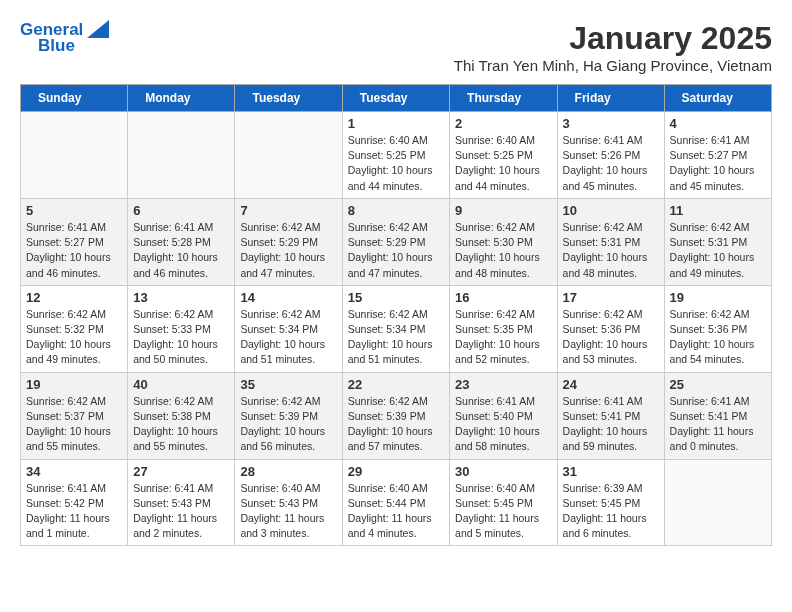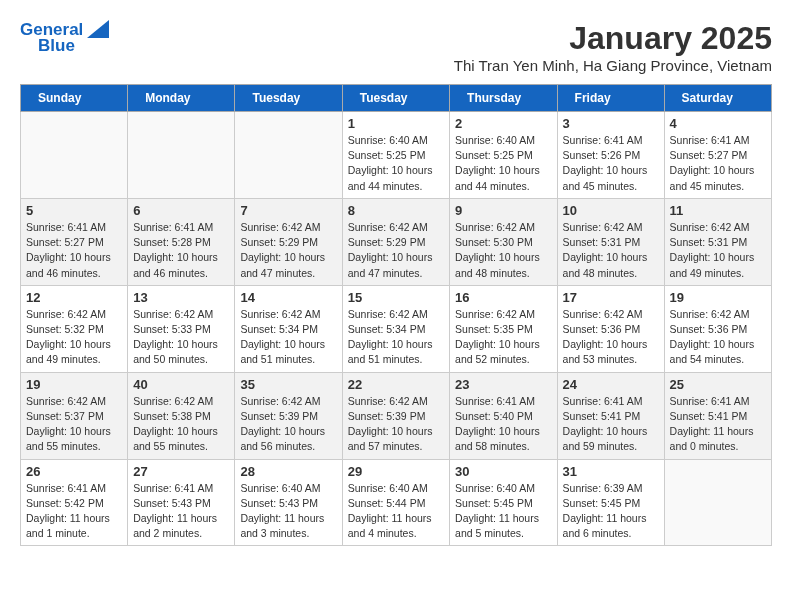--- a/index.html
+++ b/index.html
@@ -215,21 +215,21 @@
           <span class="day-number">24</span>
           <div class="day-info">Sunrise: 6:41 AM<br>Sunset: 5:41 PM<br>Daylight: 10 hours<br>and 59 minutes.</div>
         </td>
         <td>
           <span class="day-number">25</span>
           <div class="day-info">Sunrise: 6:41 AM<br>Sunset: 5:41 PM<br>Daylight: 11 hours<br>and 0 minutes.</div>
         </td>
       </tr>
       <tr>
         <td>
-          <span class="day-number">26</span>
+          <span class="day-number">34</span>
           <div class="day-info">Sunrise: 6:41 AM<br>Sunset: 5:42 PM<br>Daylight: 11 hours<br>and 1 minute.</div>
         </td>
         <td>
           <span class="day-number">27</span>
           <div class="day-info">Sunrise: 6:41 AM<br>Sunset: 5:43 PM<br>Daylight: 11 hours<br>and 2 minutes.</div>
         </td>
         <td>
           <span class="day-number">28</span>
           <div class="day-info">Sunrise: 6:40 AM<br>Sunset: 5:43 PM<br>Daylight: 11 hours<br>and 3 minutes.</div>
         </td>

